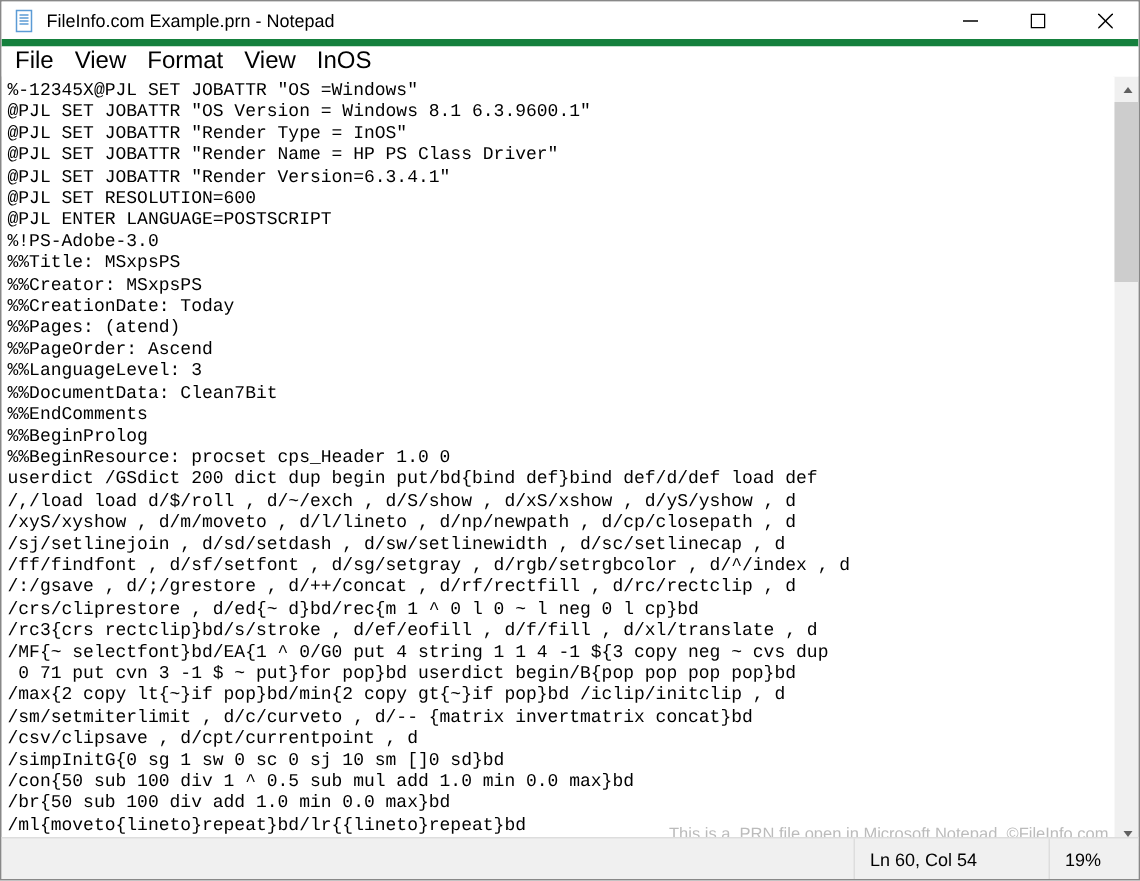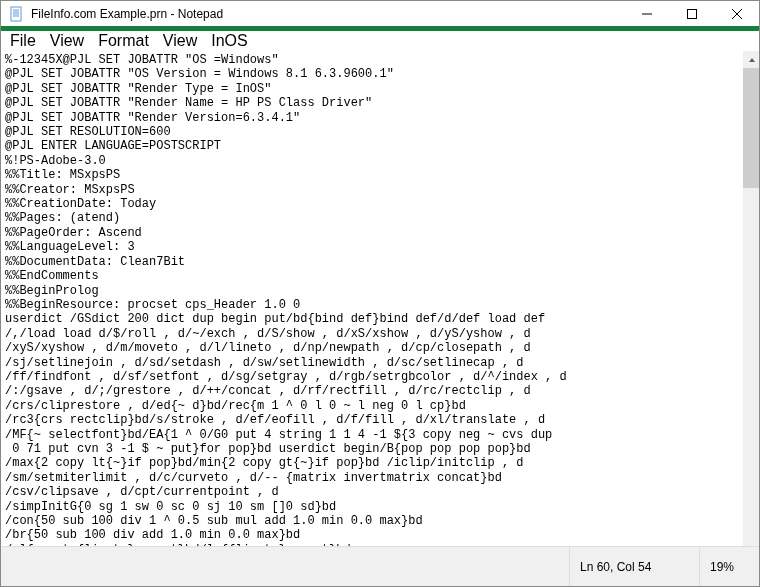--- a/index.html
+++ b/index.html
@@ -96,21 +96,21 @@
   position: absolute;
   bottom: 24px; right: 20px;
   font-size: 11px;
   color: #bbb;
   font-family: Liberation Sans, sans-serif;
 }
 
 .statusbar {
   position: absolute;
   bottom: 0; left: 0; right: 0;
-  height: 40px;
+  height: 28px;
   background: #f0f0f0;
   border-top: 1px solid #ddd;
   display: flex;
   align-items: center;
   font-size: 12px;
   color: #000;
 }
 .status-cell {
   padding: 0 10px;
   border-left: 1px solid #ddd;

